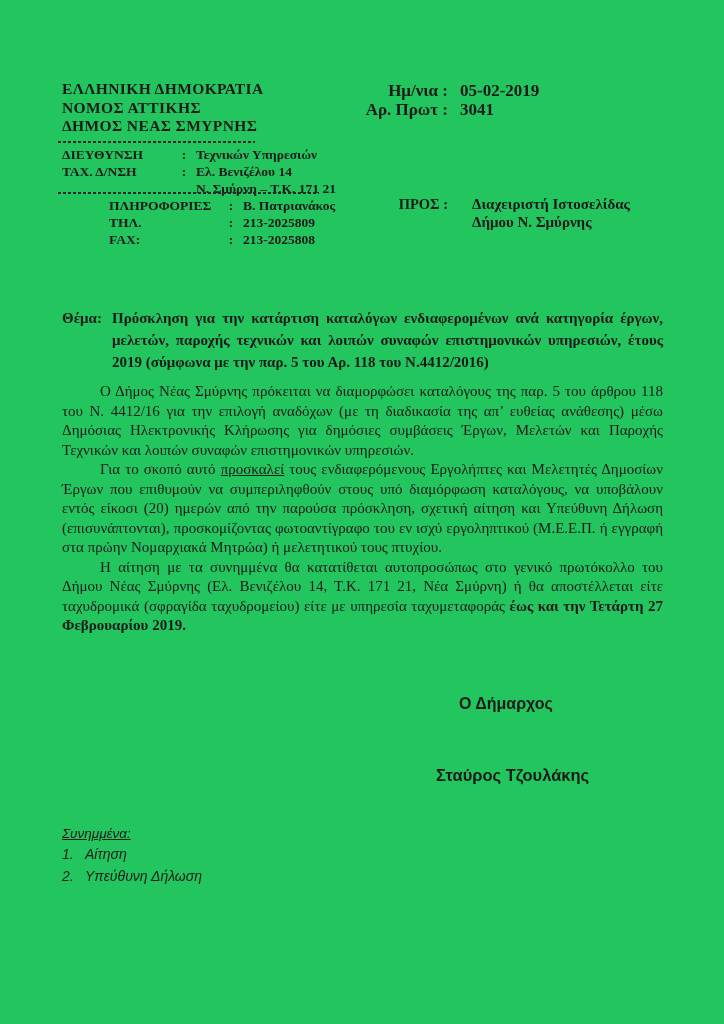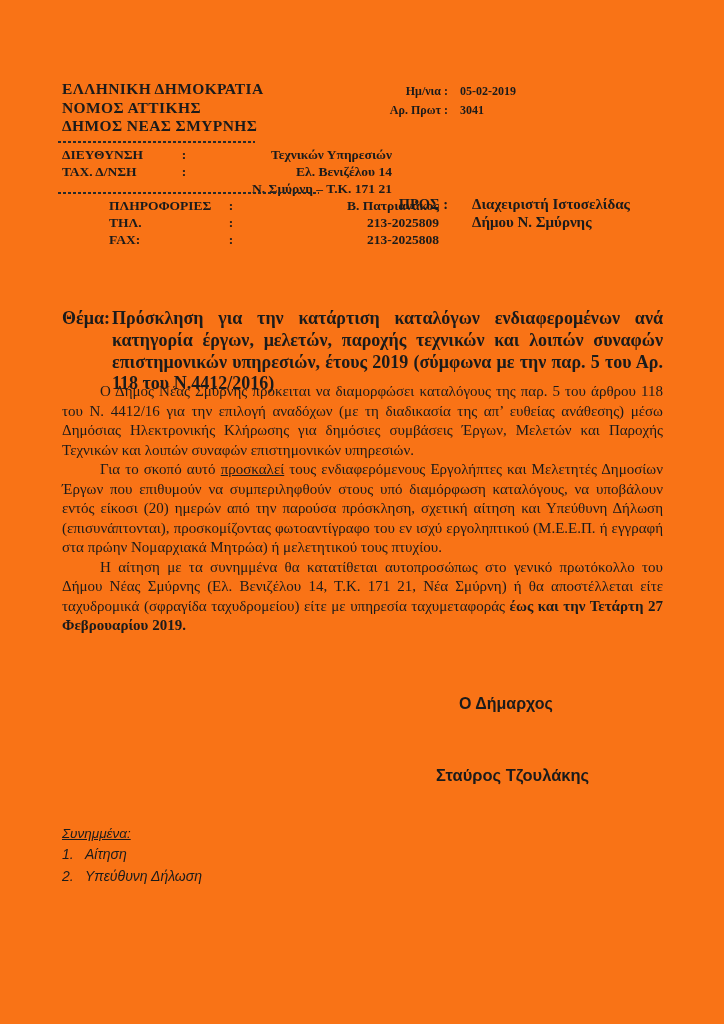--- a/index.html
+++ b/index.html
@@ -1,43 +1,43 @@
 <!DOCTYPE html>
 <html><head>
 <meta charset="utf-8">
 <style>
   html,body { margin:0; padding:0; background:#ffffff; }
   .page {
-    position:relative; width:724px; height:1024px; background:#f97316;
+    position:relative; width:724px; height:1024px; background:#22c55e;
     font-family:"Liberation Serif", serif; color:#1b1b1b; overflow:hidden;
   }
   
   .org { position:absolute; left:62px; top:80px; }
   .org div { font-size:15.5px; font-weight:bold; line-height:18.5px; letter-spacing:0.4px; white-space:nowrap; }
   .dash { position:absolute; height:2px; background:repeating-linear-gradient(90deg,#2a2a2a 0 3px,transparent 3px 5px); }
   .dash1 { left:58px; top:141px; width:197px; }
   .dash2 { left:58px; top:192px; width:261px; }
   .rows { position:absolute; left:62px; width:330px; }
   .dept { top:146px; }
   .contact { top:197px;margin-left:47px; }
   .row { display:flex; font-size:13.5px; font-weight:bold; line-height:17.2px; }
   .row .lab { width:110px; }
   .row .sep { width:24px; text-align:center; }
-  .row .val { flex:1; white-space:nowrap;text-align:right; }
+  .row .val { flex:1; white-space:nowrap; }
   
   .meta { position:absolute; left:330px; top:82px; }
-  .mrow { display:flex; font-size:12px; font-weight:bold; line-height:18.5px; }
+  .mrow { display:flex; font-size:17px; font-weight:bold; line-height:18.5px; }
   .mlab { width:118px; text-align:right; white-space:nowrap; }
   .mval { margin-left:12px; white-space:nowrap; }
   .to-block { position:absolute; left:330px; top:196px; display:flex;gap:12px; }
   .to-lab { width:118px; text-align:right; font-size:14.5px; font-weight:bold; line-height:17.5px; }
   .to-lines { margin-left:12px; font-size:15px; font-weight:bold; line-height:17.5px; }
   
   .subject { position:absolute; left:62px; top:308px; width:601px; padding-left:50px; box-sizing:border-box;
-             font-size:18px; font-weight:bold; line-height:21.8px; text-align:justify; }
+             font-size:15px; font-weight:bold; line-height:21.8px; text-align:justify; }
   .subject .slab { position:absolute; left:0; top:0; }
   
   .bodytext { position:absolute; left:62px; top:382px; width:601px; font-size:15px; line-height:19.5px; }
   .bodytext p { margin:0; text-indent:38px; text-align:justify; }
   .b  { font-weight:bold; }
   .bu { font-weight:normal; text-decoration:underline; }
   
   .sig-title { position:absolute; left:459px; top:695px; font-family:"Liberation Sans", sans-serif;
                font-size:16px; font-weight:bold; }
   .sig-name  { position:absolute; left:436px; top:766px; font-family:"Liberation Sans", sans-serif;

